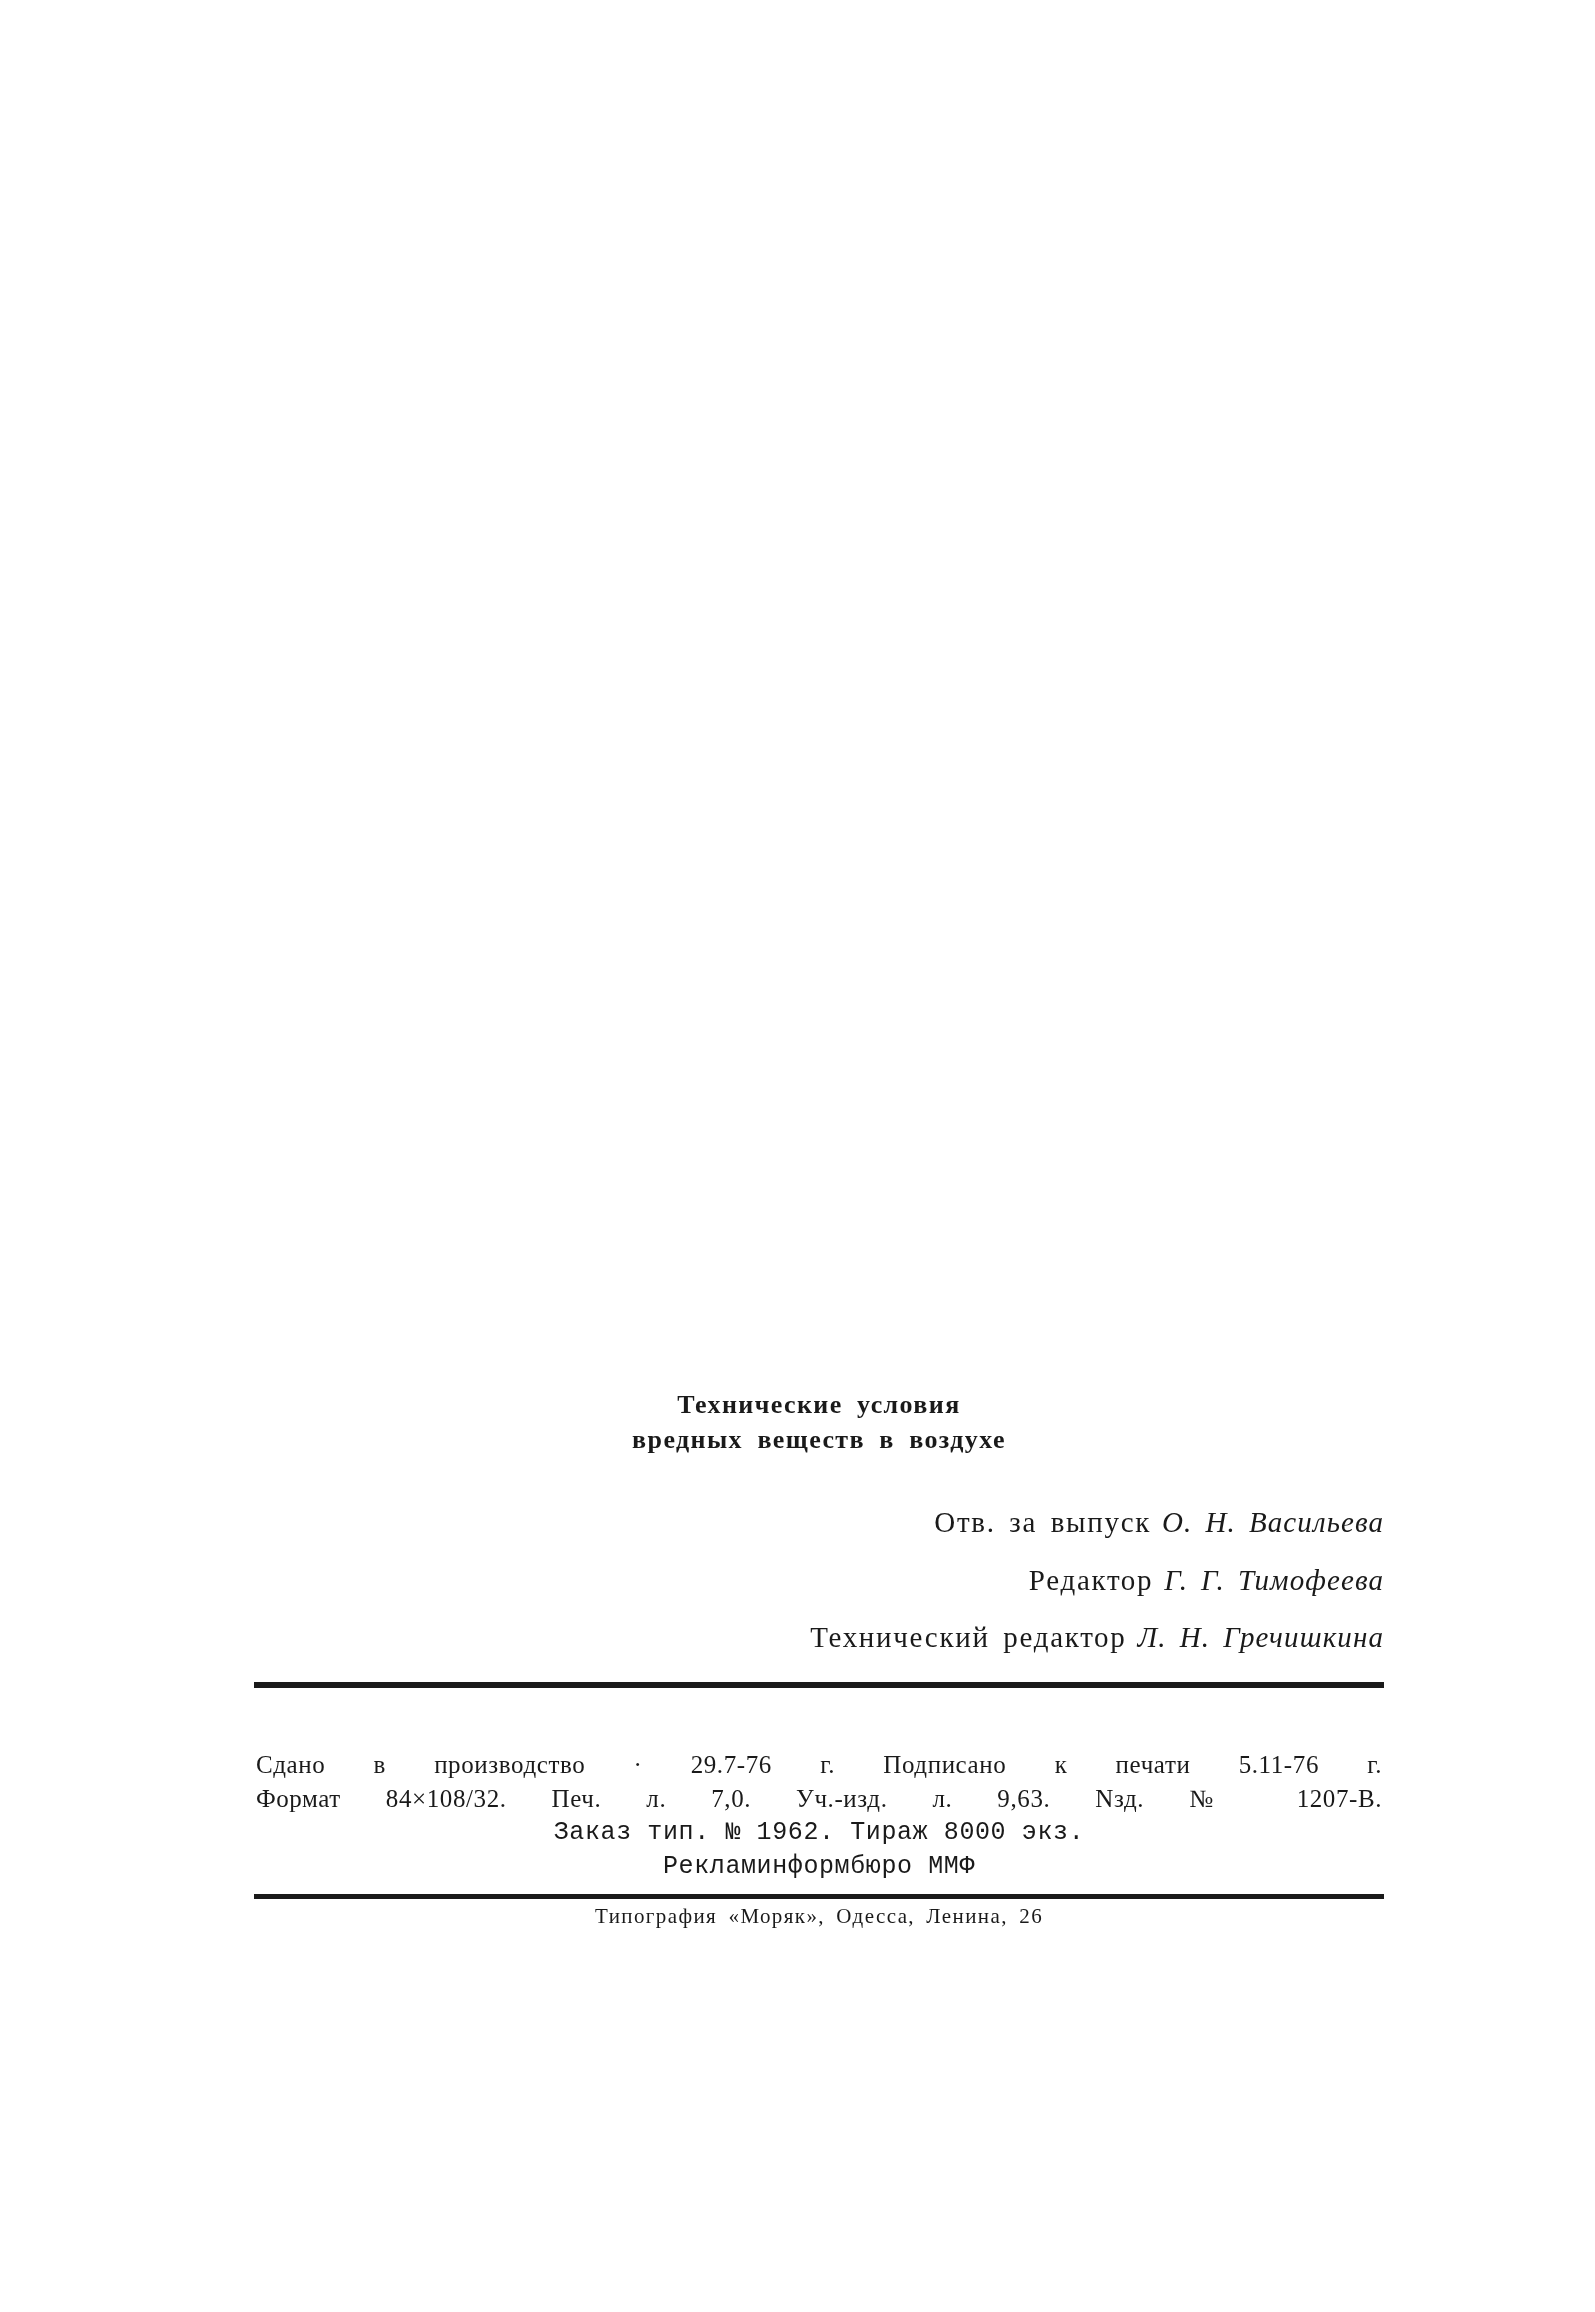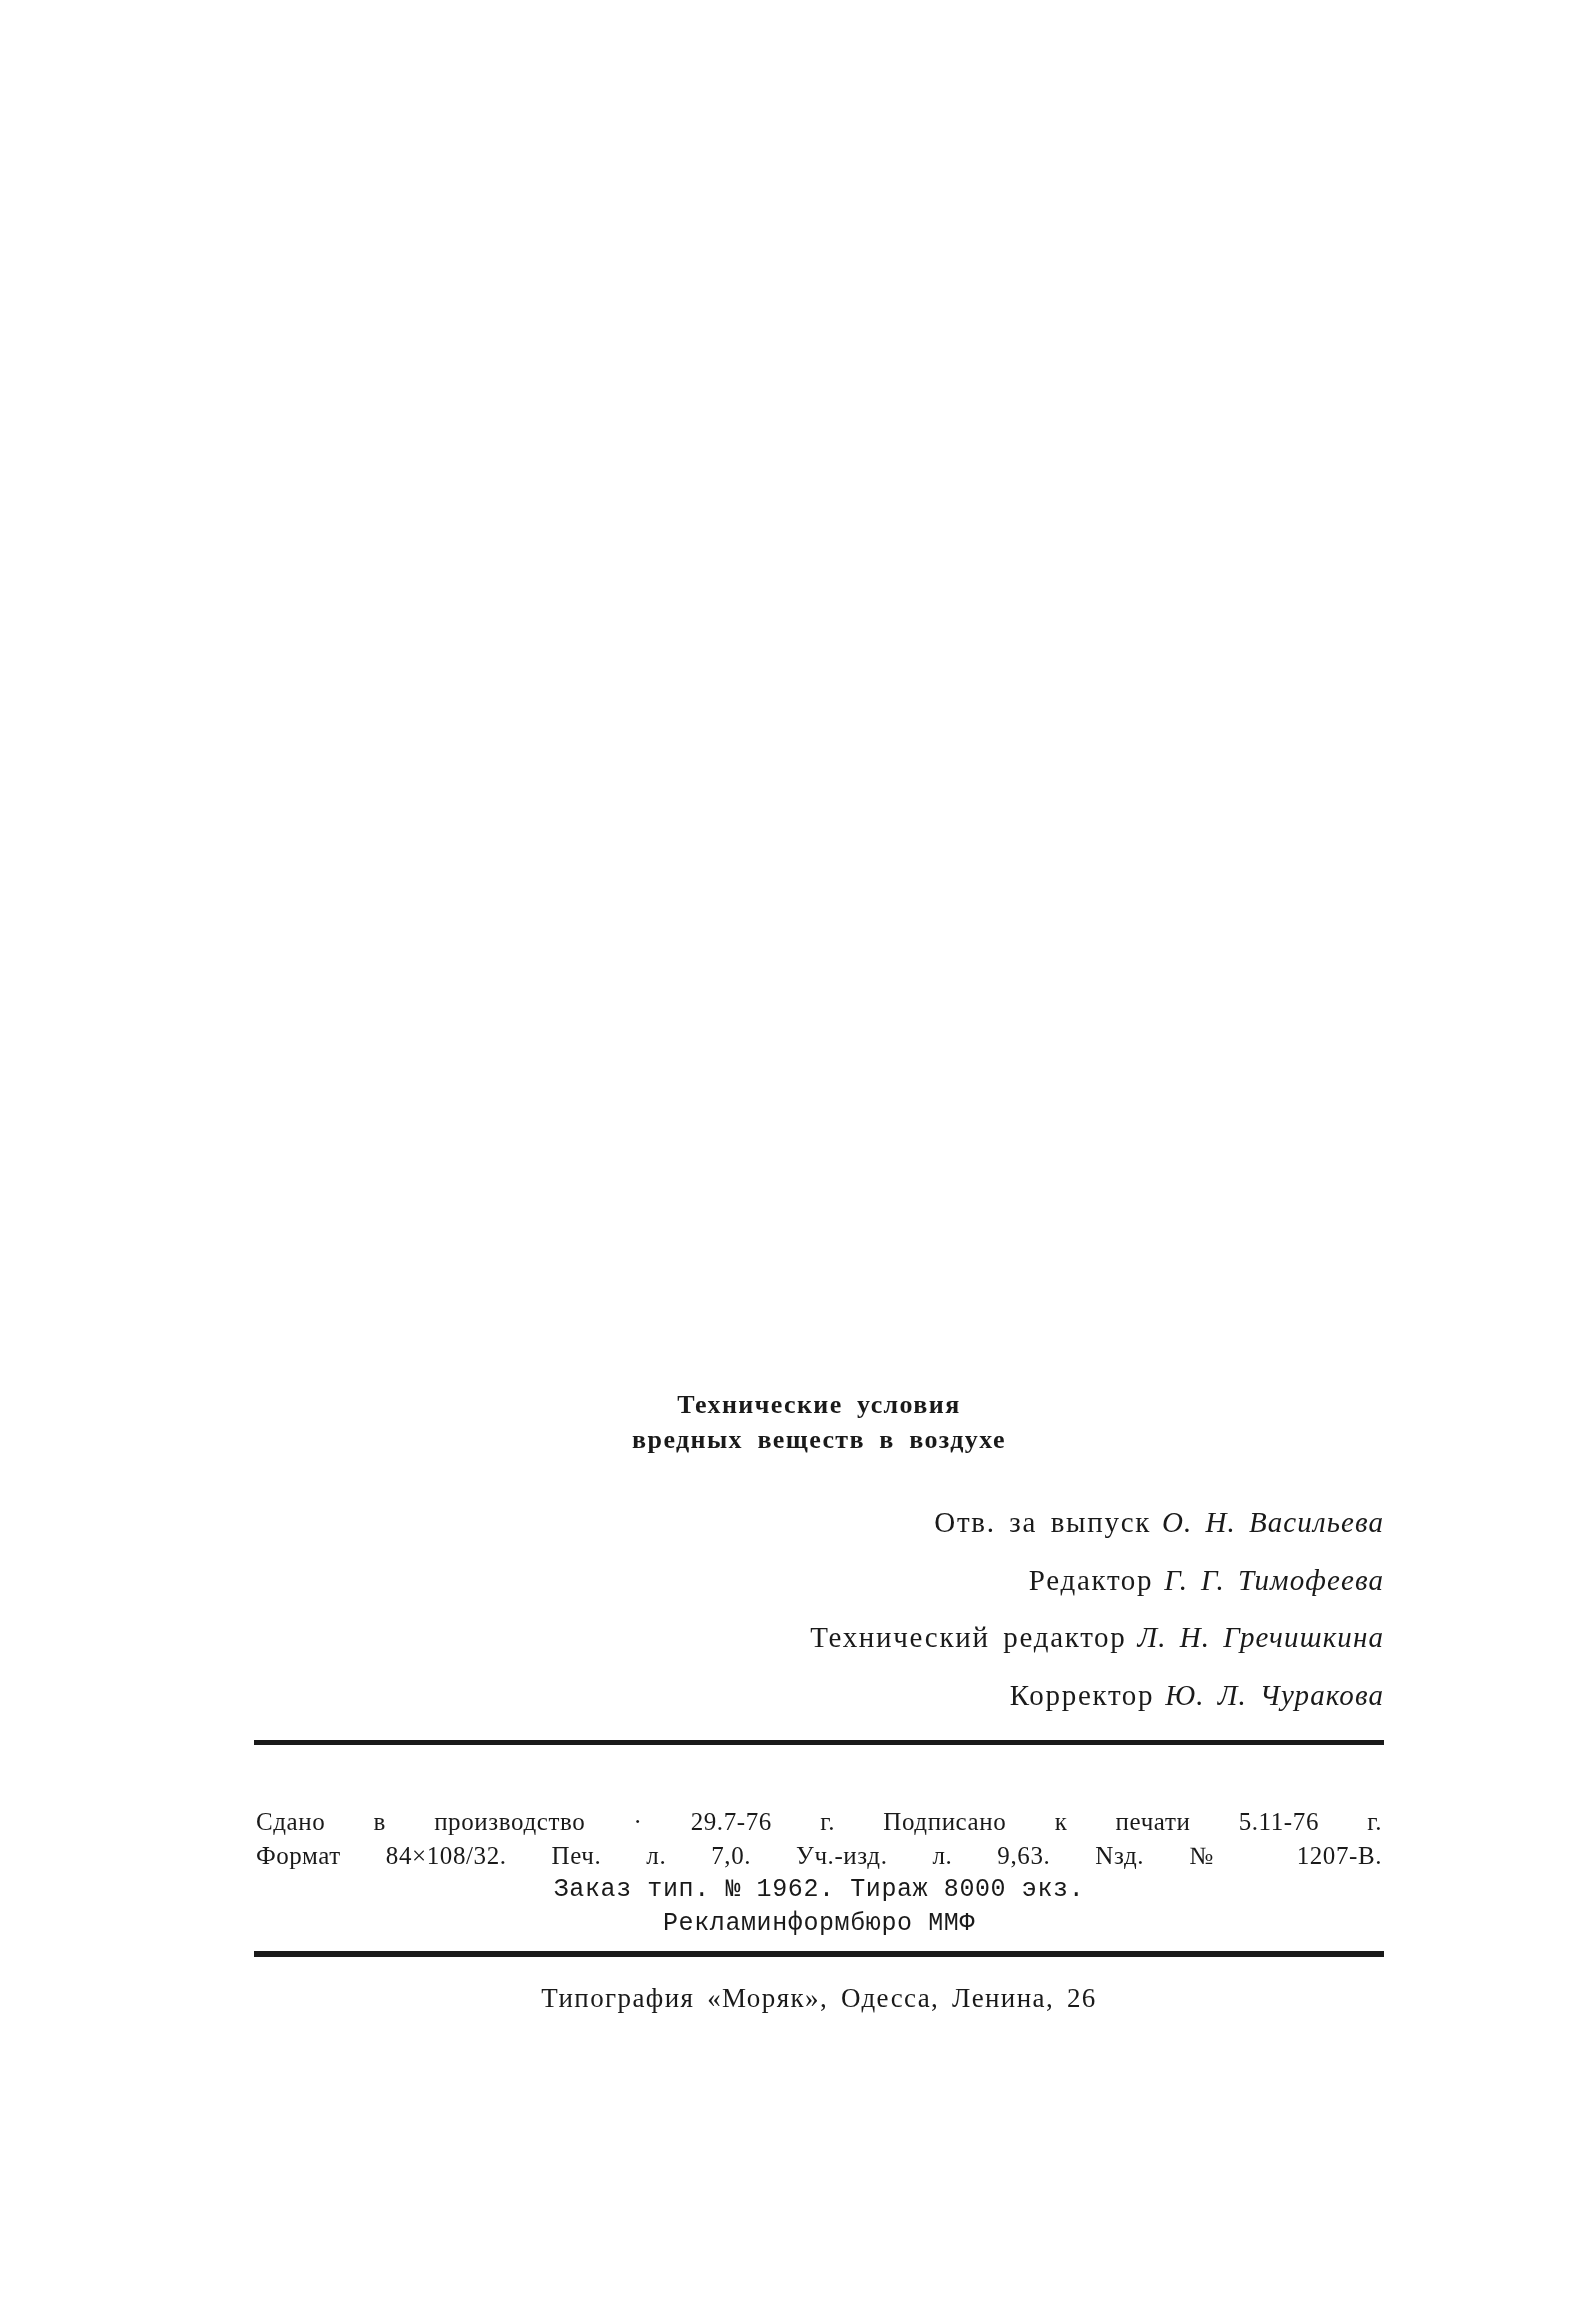--- a/index.html
+++ b/index.html
@@ -81,44 +81,42 @@
     text-align: justify;
     text-align-last: justify;
   }
   .imp.centered {
     text-align: center;
     font-family: Liberation Mono, monospace;
   }
 
   
   .printer {
-    margin-top: 24px;
     text-align: center;
-    font-size: 27px;
+    font-size: 21px;
     line-height: 34px;
     letter-spacing: 1.4px;
     word-spacing: 4.7px;
   }
 </style>
 </head>
 <body>
 
 <div class="page">
   <main class="content">
 
     <header class="title-block">
       <div class="title-line">Технические условия</div>
       <div class="title-line">вредных веществ в воздухе</div>
     </header>
 
     <section class="credits">
       <p class="credit"><span class="role">Отв. за выпуск</span><span class="name">О. Н. Васильева</span></p>
       <p class="credit"><span class="role">Редактор</span><span class="name">Г. Г. Тимофеева</span></p>
       <p class="credit"><span class="role">Технический редактор</span><span class="name">Л. Н. Гречишкина</span></p>
-      <p class="credit"><span class="role">Корректор</span><span class="name">Ю. Л. Чуракова</span></p>
     </section>
 
     <section class="imprint">
       <div class="rule"></div>
       <div class="imprint-text">
         <p class="imp justified">Сдано в производство · 29.7-76 г. Подписано к печати 5.11-76 г.</p>
         <p class="imp justified">Формат 84×108/32. Печ. л. 7,0. Уч.-изд. л. 9,63. Nзд. № 1207-В.</p>
         <p class="imp centered">Заказ тип. № 1962. Тираж 8000 экз.</p>
         <p class="imp centered">Рекламинформбюро ММФ</p>
       </div>

